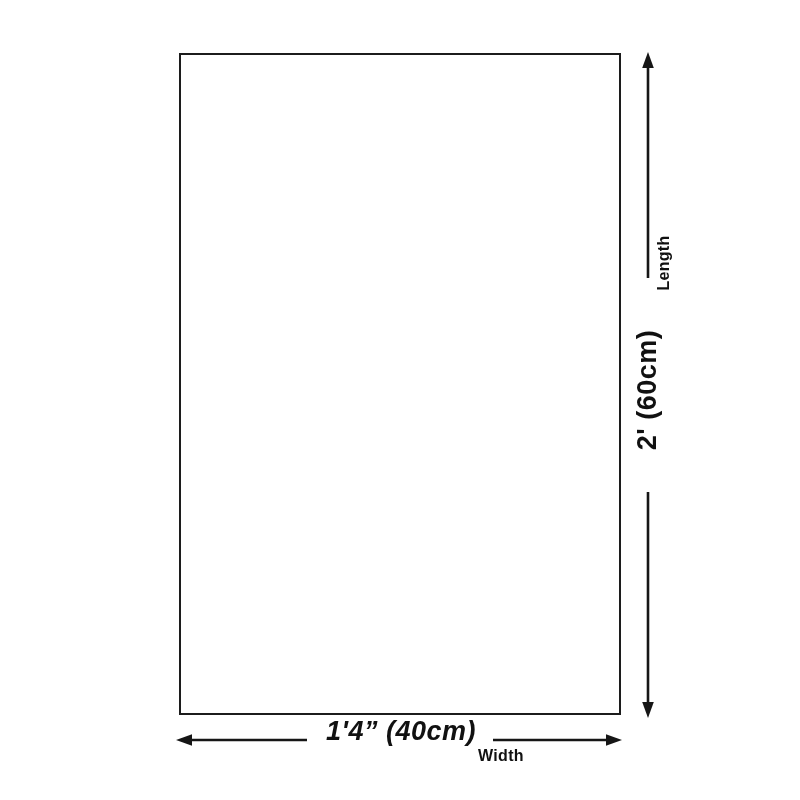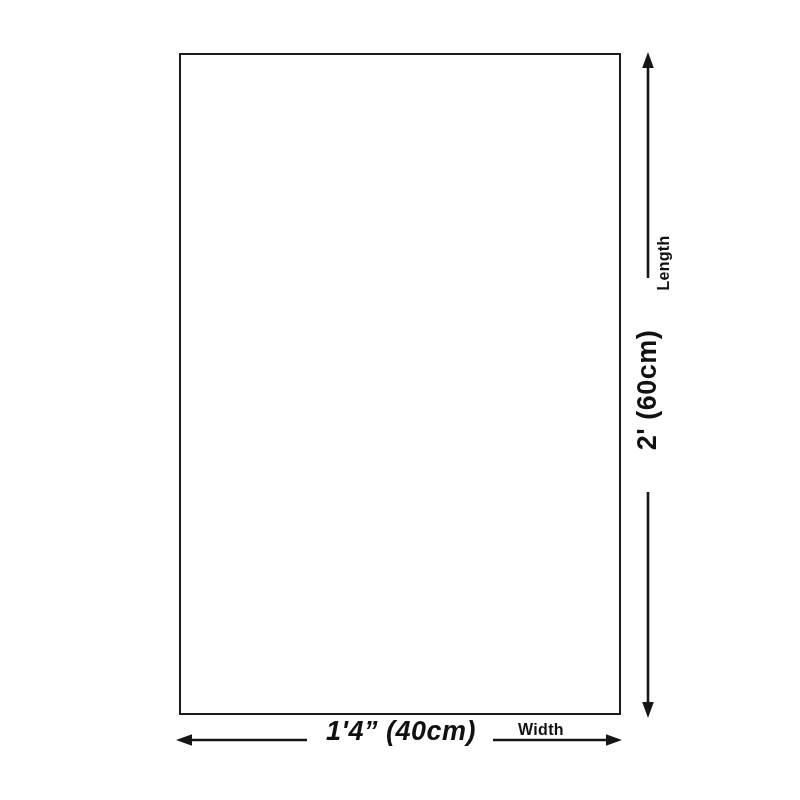--- a/index.html
+++ b/index.html
@@ -84,15 +84,15 @@
       <polygon points="622,740 606,734.2 606,745.8" fill="#161616"></polygon>
     </g>
   </svg>
 
   <div class="dim-label rot-center" style="left: 664px; top: 263px;">Length</div>
 
   <div class="dim-value rot-center" style="left: 647px; top: 390px;">2' (60cm)</div>
 
   <div class="dim-value h-center" style="left: 401px; top: 731px; font-style: italic;">1'4” (40cm)</div>
 
-  <div class="dim-label h-center" style="left: 501px; top: 730px; margin-left: 40px;">Width</div>
+  <div class="dim-label h-center" style="left: 501px; top: 756px;">Width</div>
 
 </div>
 
 </body></html>

